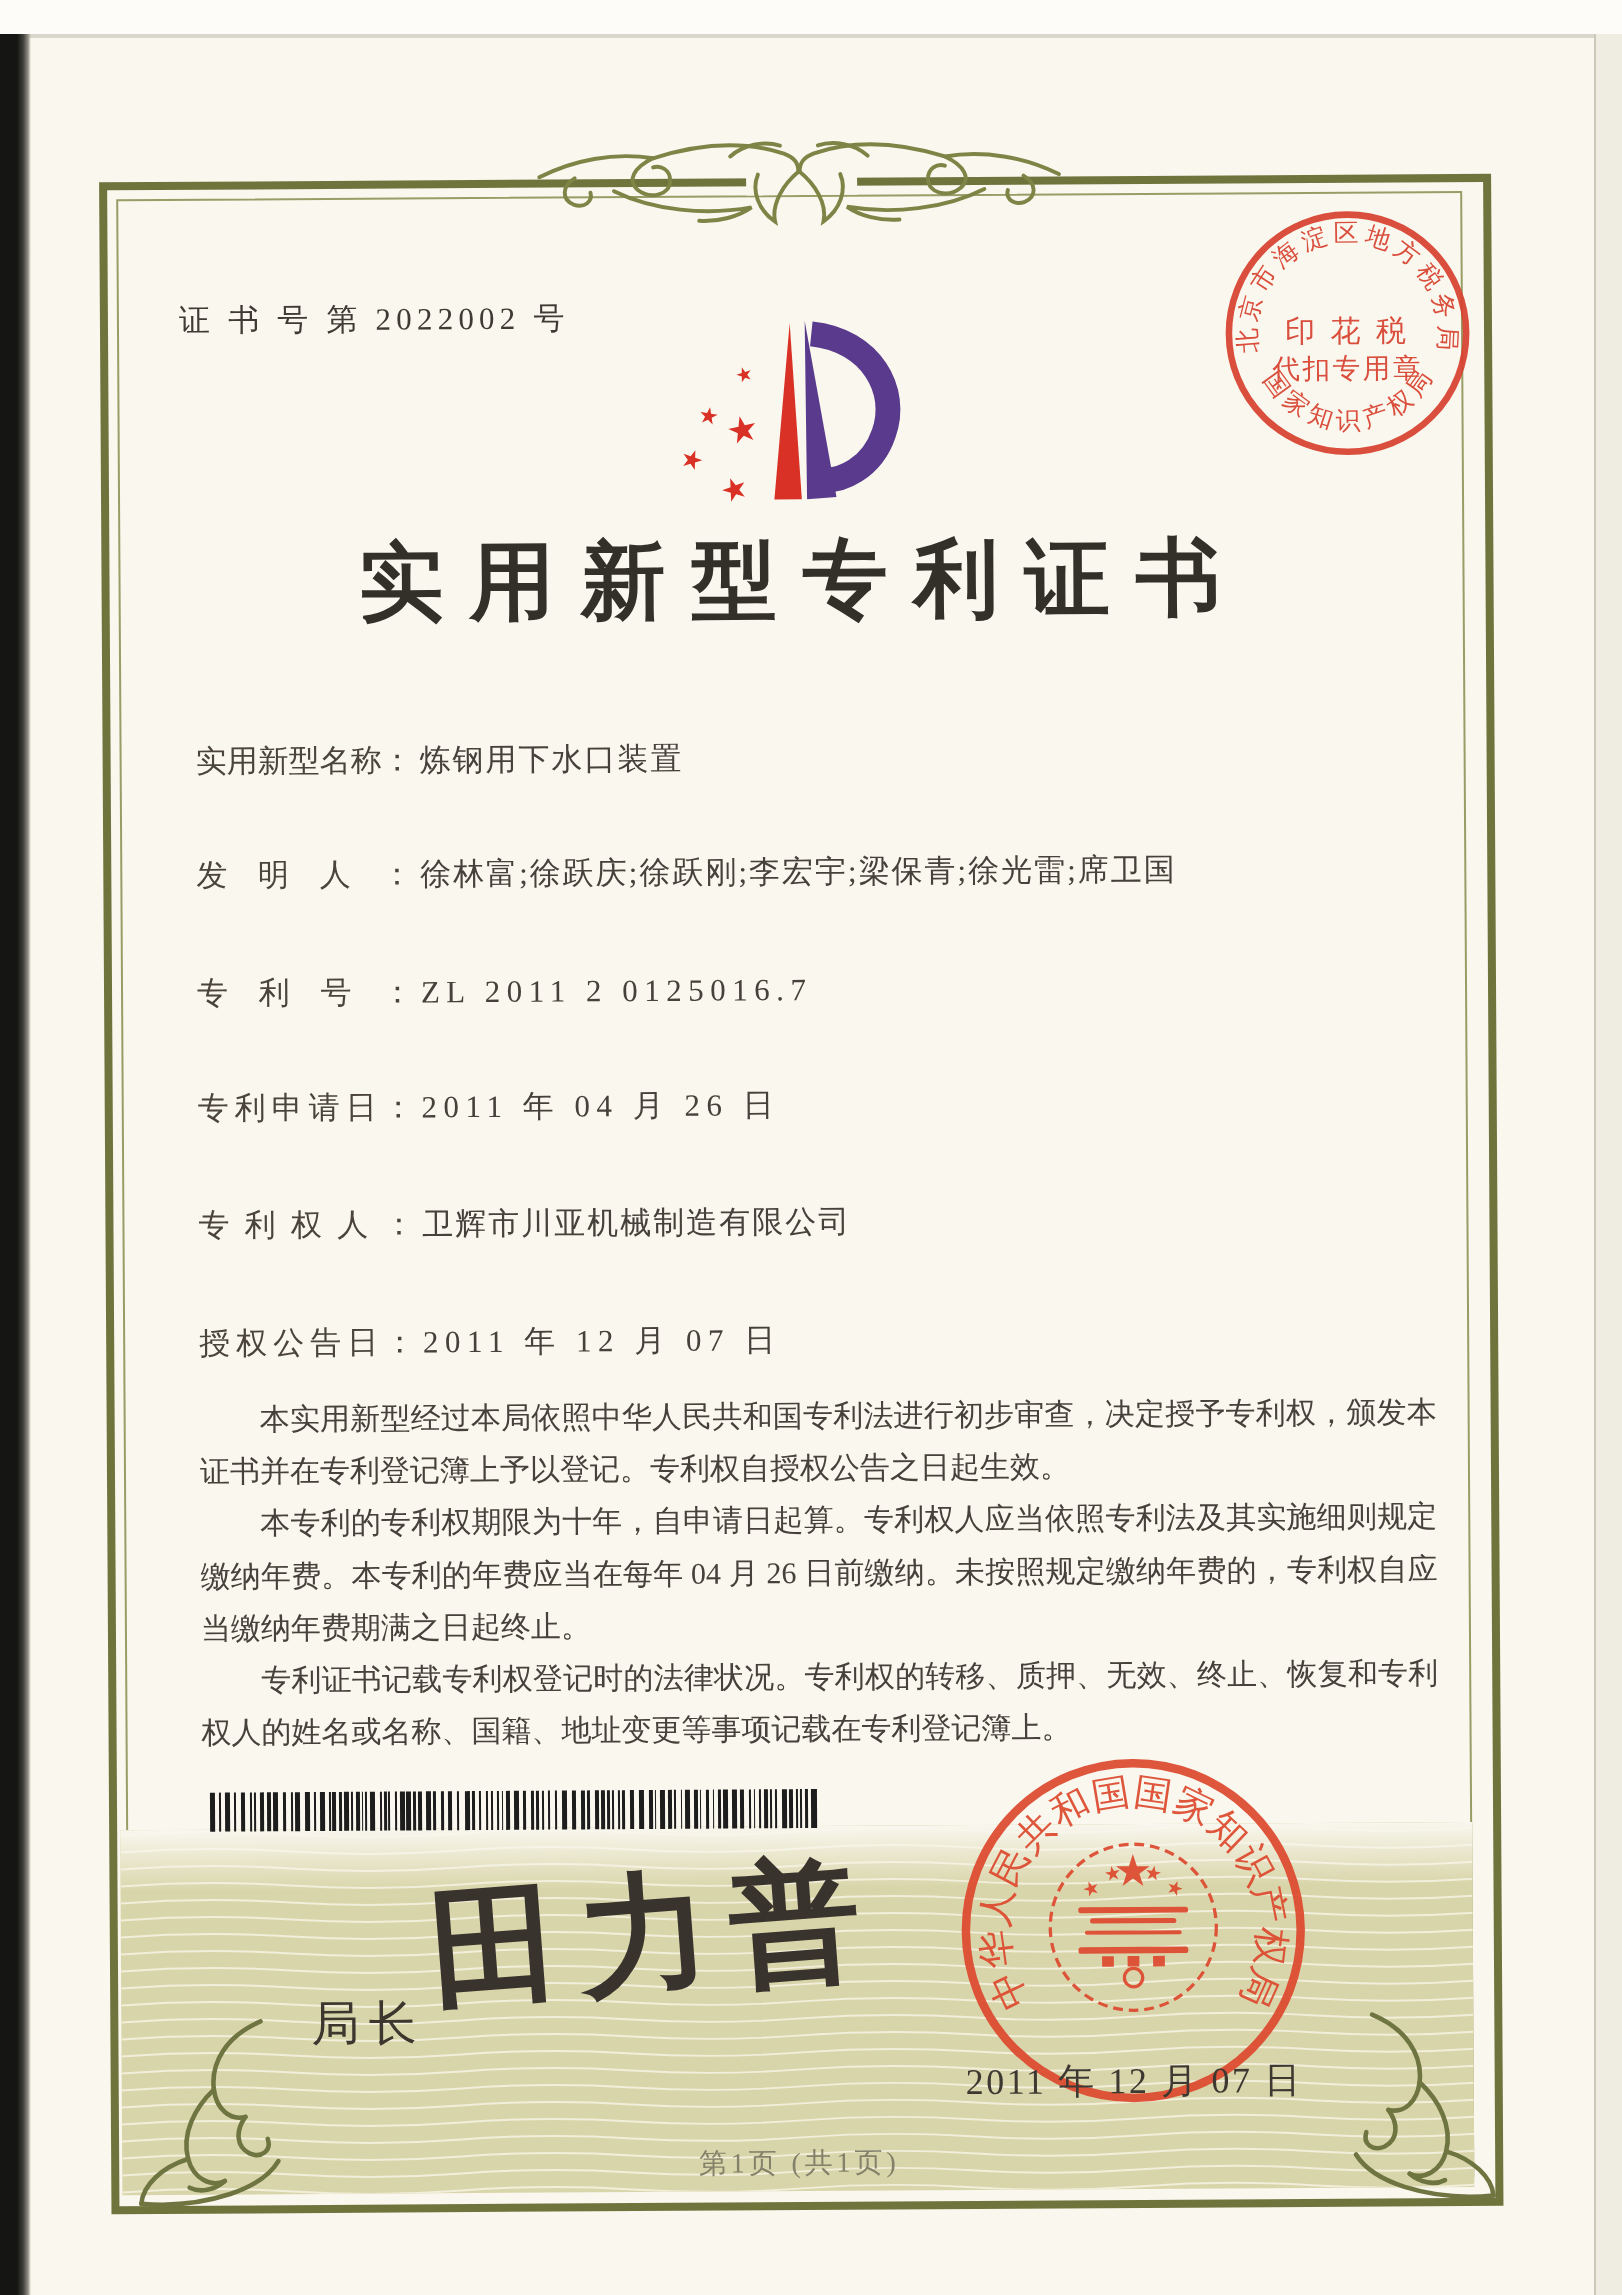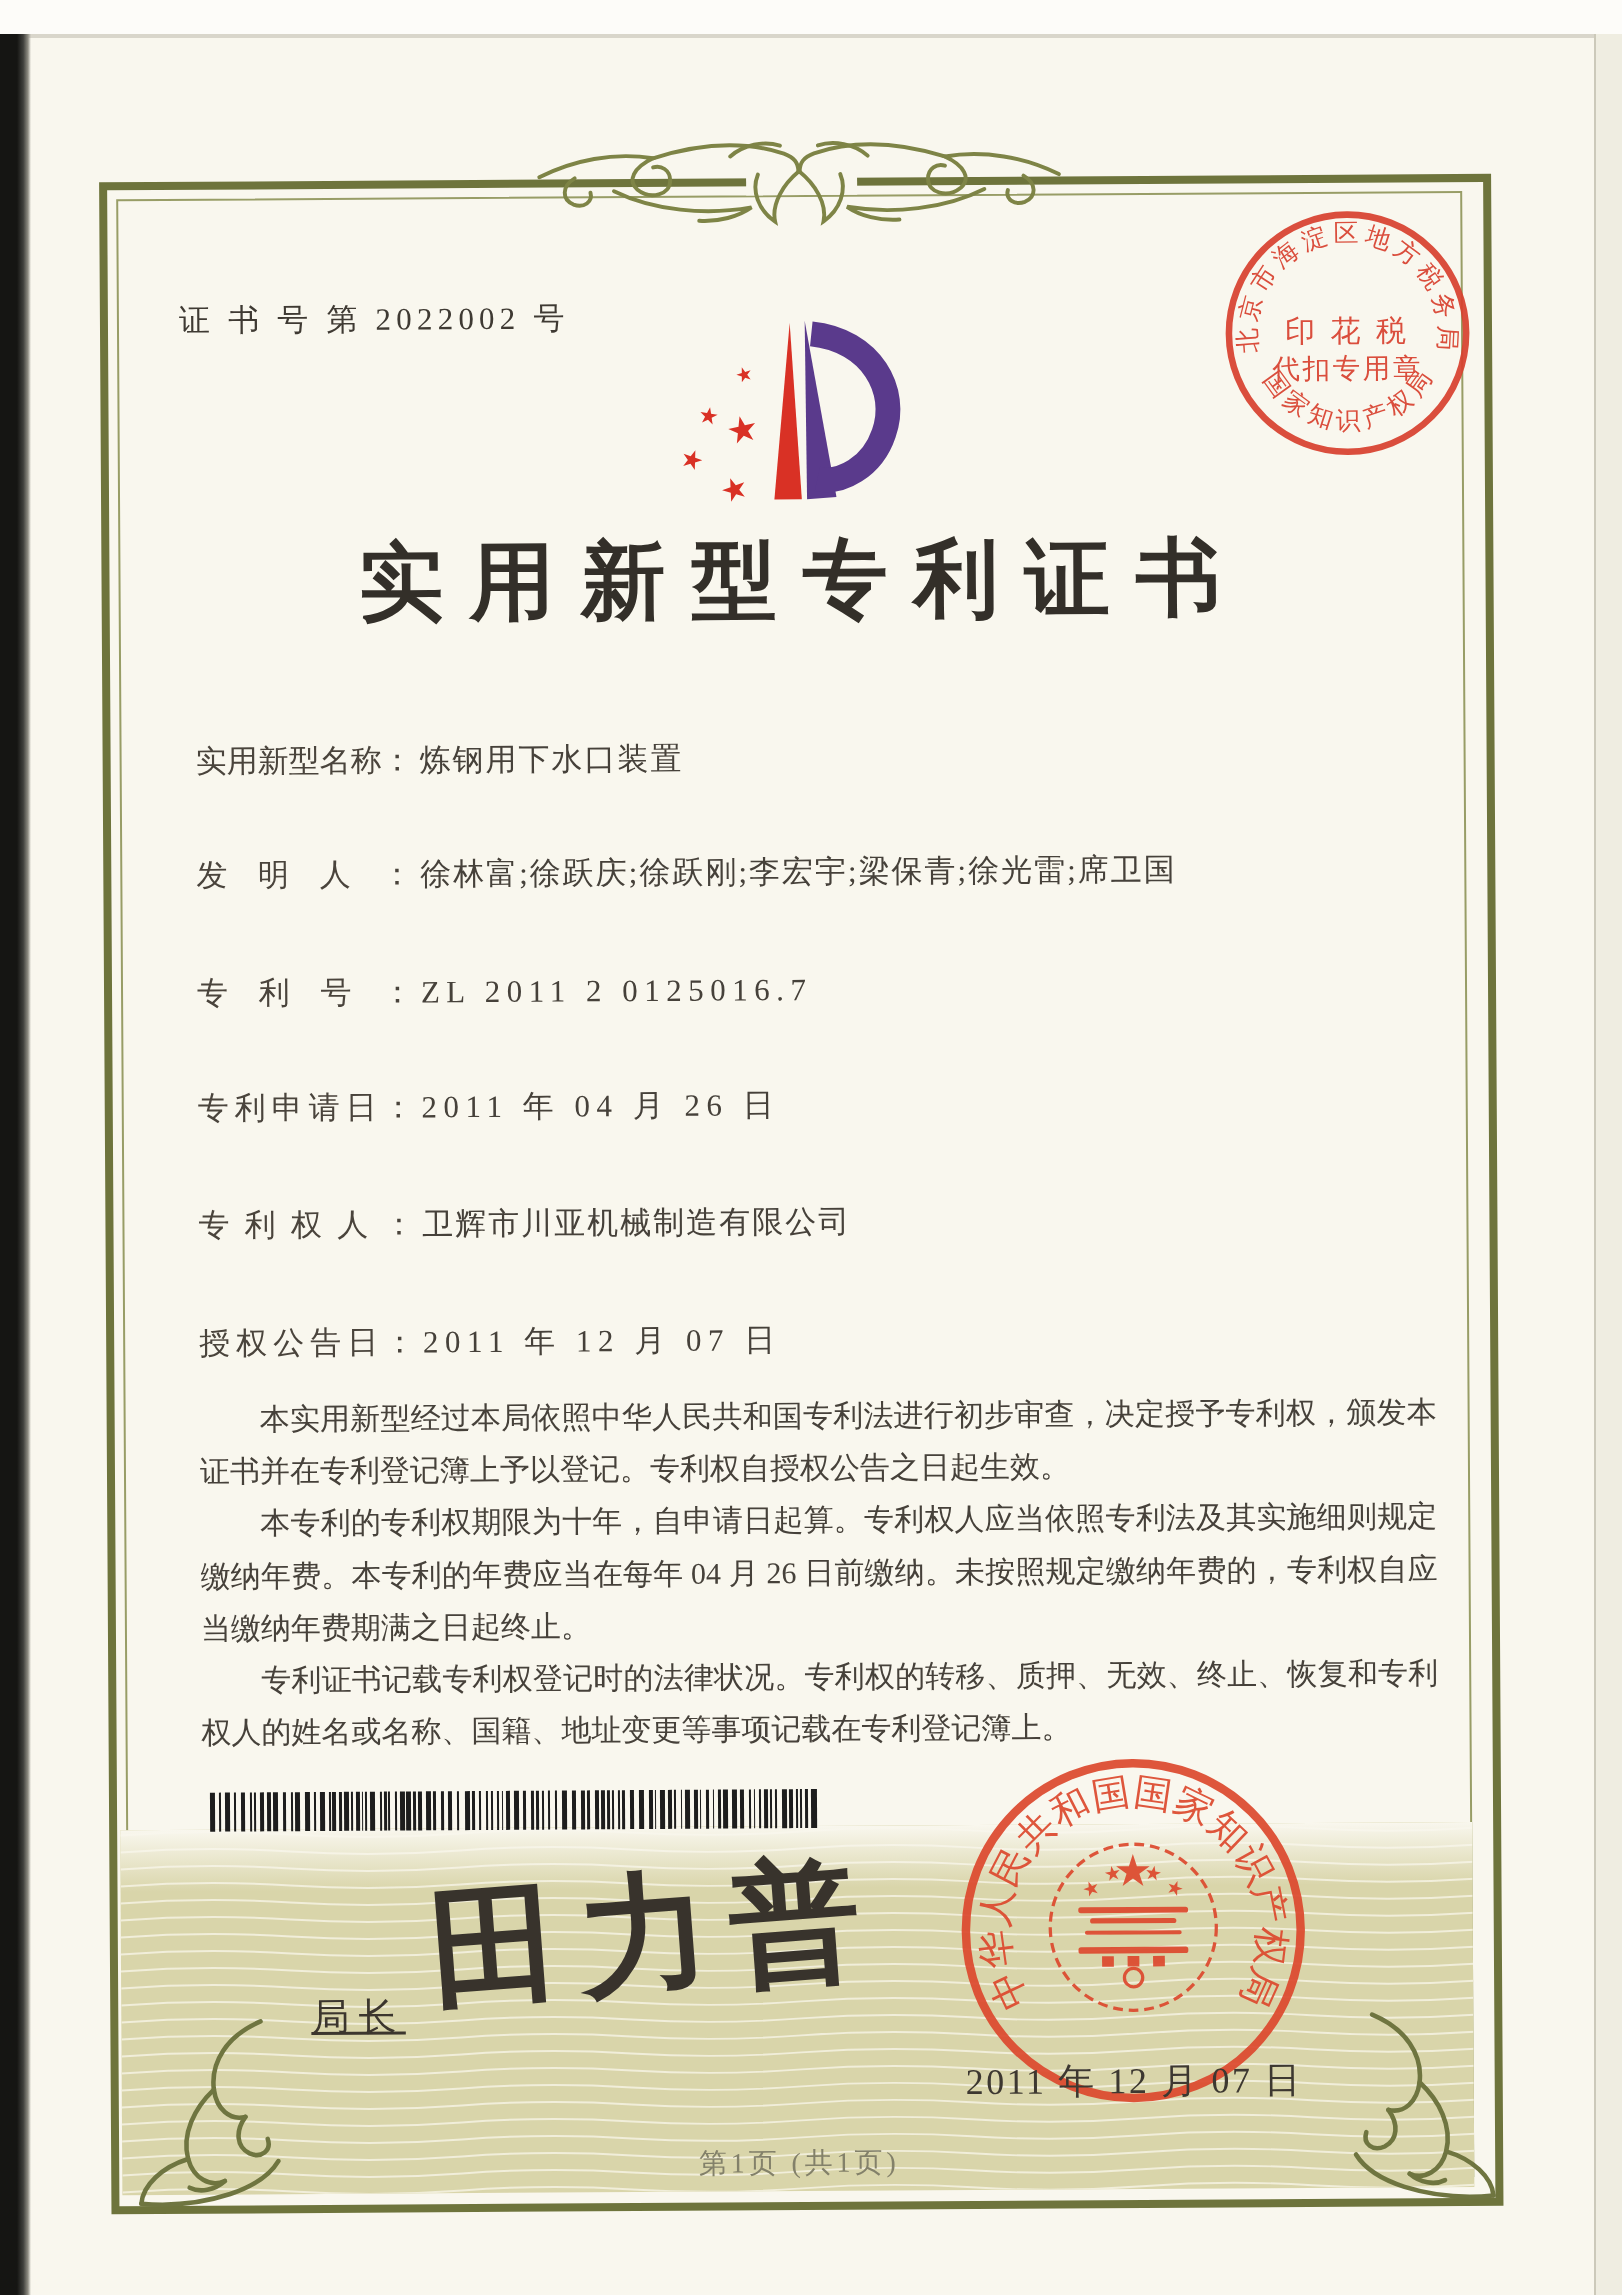--- a/index.html
+++ b/index.html
@@ -27,21 +27,21 @@
          letter-spacing:26px;padding-left:26px;box-sizing:border-box;color:#332f29;white-space:nowrap;}
   .row{position:absolute;left:198px;font-size:31px;color:#46413a;white-space:nowrap;}
   .row .lab{display:inline-block;width:216px;text-align:justify;text-align-last:justify;color:#4a443c;}
   .row .val{margin-left:7.8px;letter-spacing:2px;}
   .row.num .val{letter-spacing:6.5px;}
   .paras{position:absolute;left:198px;top:1390px;width:1237px;font-size:30px;line-height:1.74;
          text-align:justify;color:#46413a;}
   .paras p{margin:0;text-indent:2em;}
   .barcode{position:absolute;left:206px;top:1789px;width:629px;height:39px;display:flex;align-items:stretch;z-index:3;}
   .barcode div{background:#1d1d1d;}
-  .director{position:absolute;left:306px;top:1989px;font-size:38px;letter-spacing:9.2px;color:#3c362e;z-index:4;text-decoration:underline;}
+  .director{position:absolute;left:306px;top:1989px;font-size:48px;letter-spacing:9.2px;color:#3c362e;z-index:4;}
   .sig{position:absolute;left:424px;top:1846px;font-size:131px;letter-spacing:19.6px;color:#38332c;
        transform:rotate(-4deg);font-weight:600;z-index:4;white-space:nowrap;}
   .seal{position:absolute;left:950px;top:1754px;z-index:5;opacity:.93;}
   .sealdate{position:absolute;left:950px;top:2059px;width:357px;text-align:center;font-size:36px;
             letter-spacing:2.6px;color:#3d3831;z-index:6;white-space:nowrap;}
   .footer{position:absolute;left:105px;top:2144px;width:1376px;text-align:center;font-size:28px;
           letter-spacing:3.9px;color:#83816a;z-index:3;}
   .logo{position:absolute;left:680px;top:313px;z-index:2;}
   .taxstamp{position:absolute;left:1228px;top:212px;opacity:.92;z-index:2;}
   .dragons{position:absolute;left:540px;top:110px;z-index:2;}

